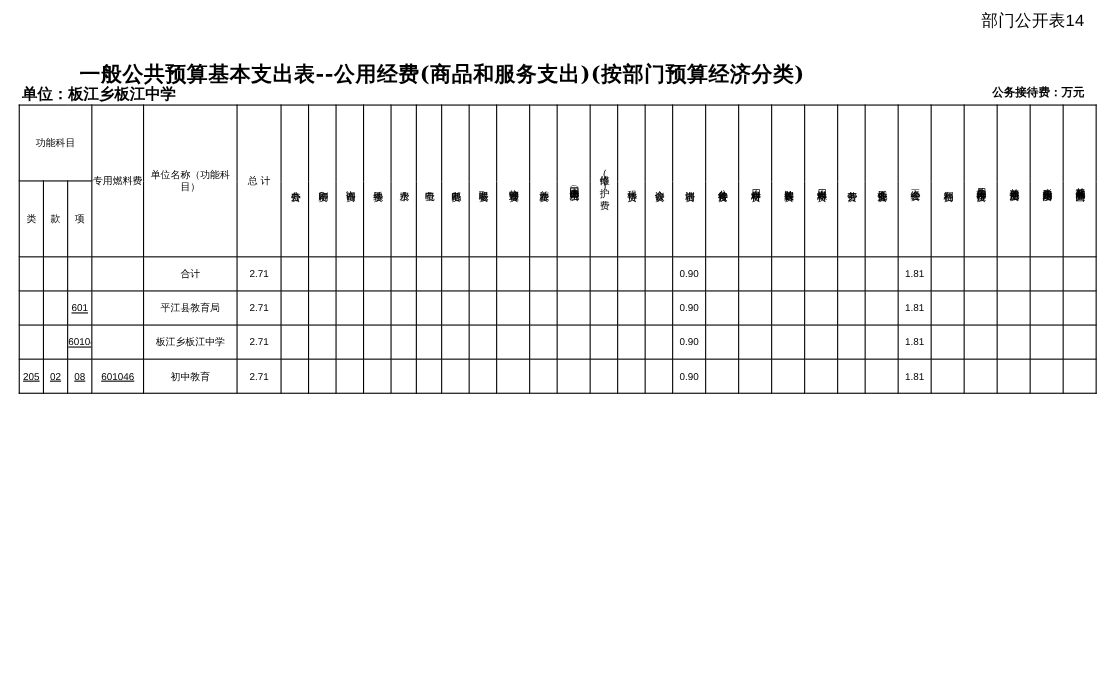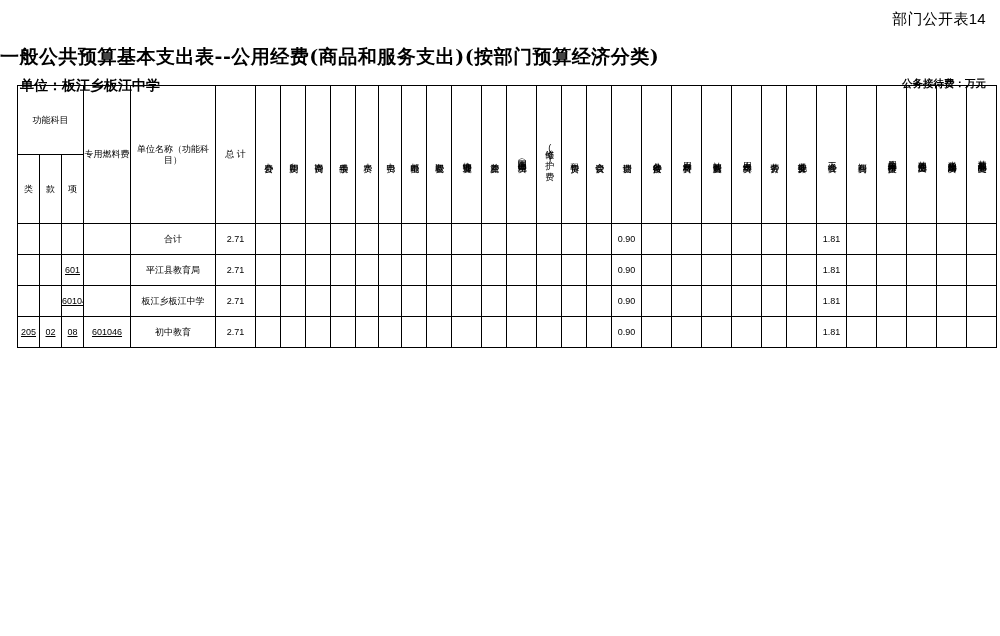--- a/index.html
+++ b/index.html
@@ -23,23 +23,24 @@
   .doc-code {
     position: absolute;
     top: 10px;
     right: 14px;
     font-size: 15px;
     letter-spacing: 0.3px;
     color: #000;
   }
   .title {
     position: absolute;
-    top: 44px;
+    top: 55px;
     left: 0;
     width: 804px;
+    text-align: center;
     font-size: 19px;
     font-weight: bold;
     font-family: "DejaVu Serif", serif;
     letter-spacing: 0.5px;
   }
   .unit-left {
     position: absolute;
     top: 77px;
     left: 20px;
     font-size: 14px;
@@ -47,21 +48,21 @@
   }
   .unit-right {
     position: absolute;
     top: 77px;
     right: 14px;
     font-size: 10.5px;
     font-weight: bold;
   }
   table.budget {
     position: absolute;
-    top: 85px;
+    top: 95px;
     left: 17px;
     border-collapse: collapse;
     table-layout: fixed;
     width: 966px;
   }
   table.budget th,
   table.budget td {
     border: 1px solid #000000;
     font-size: 9px;
     font-weight: normal;

